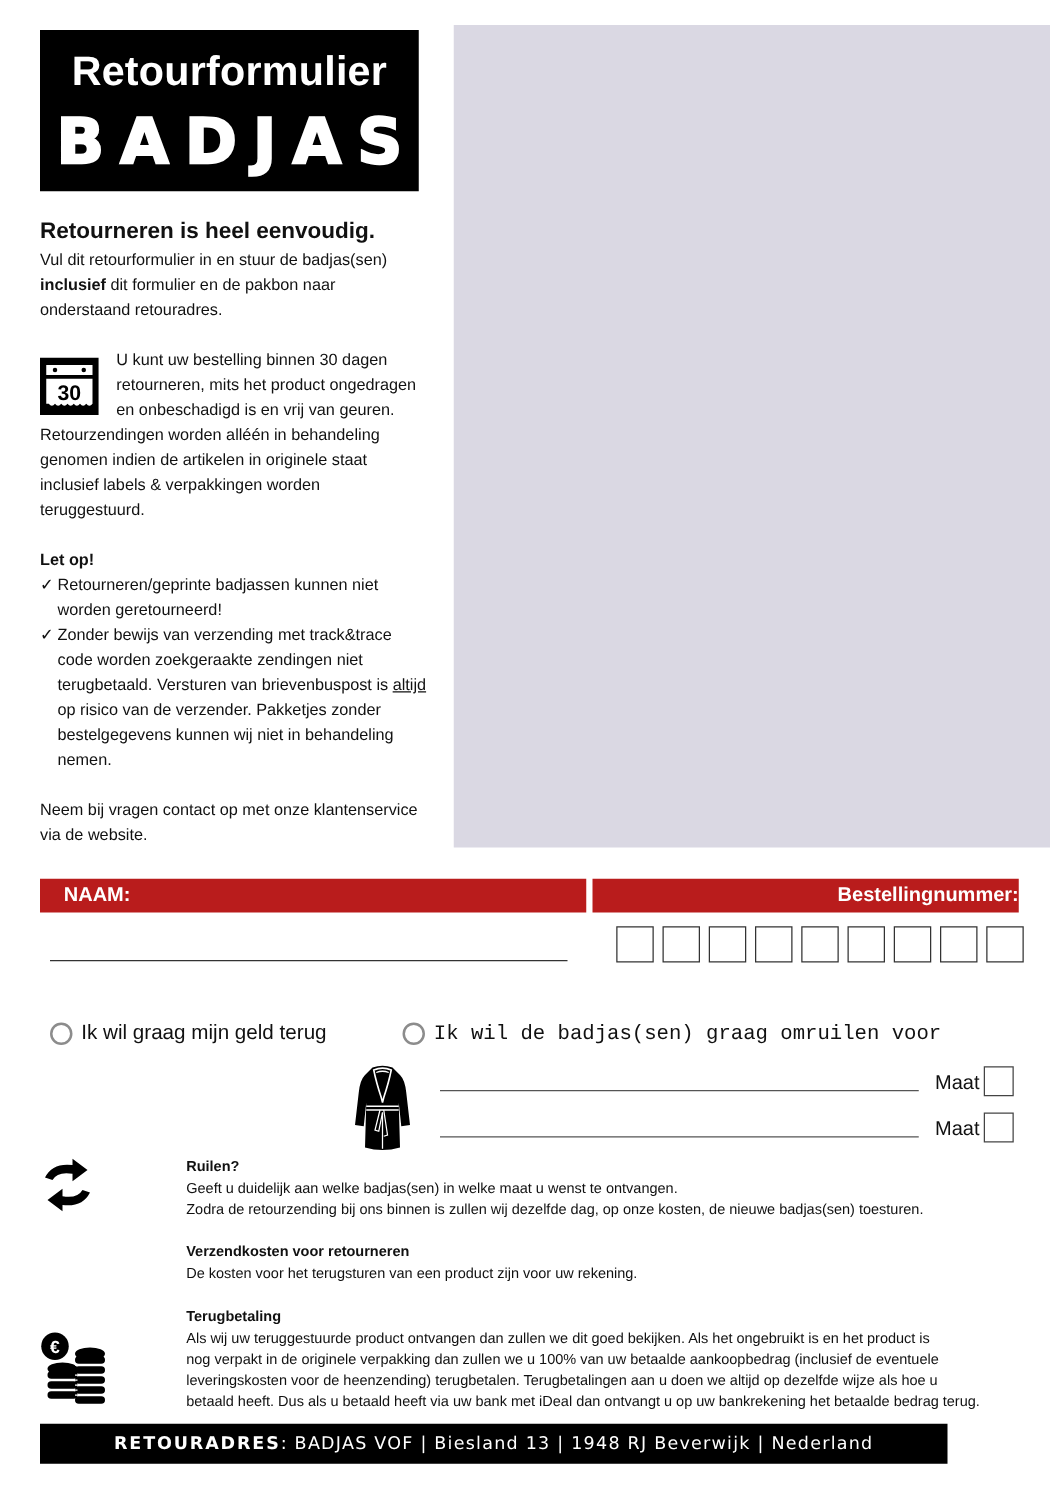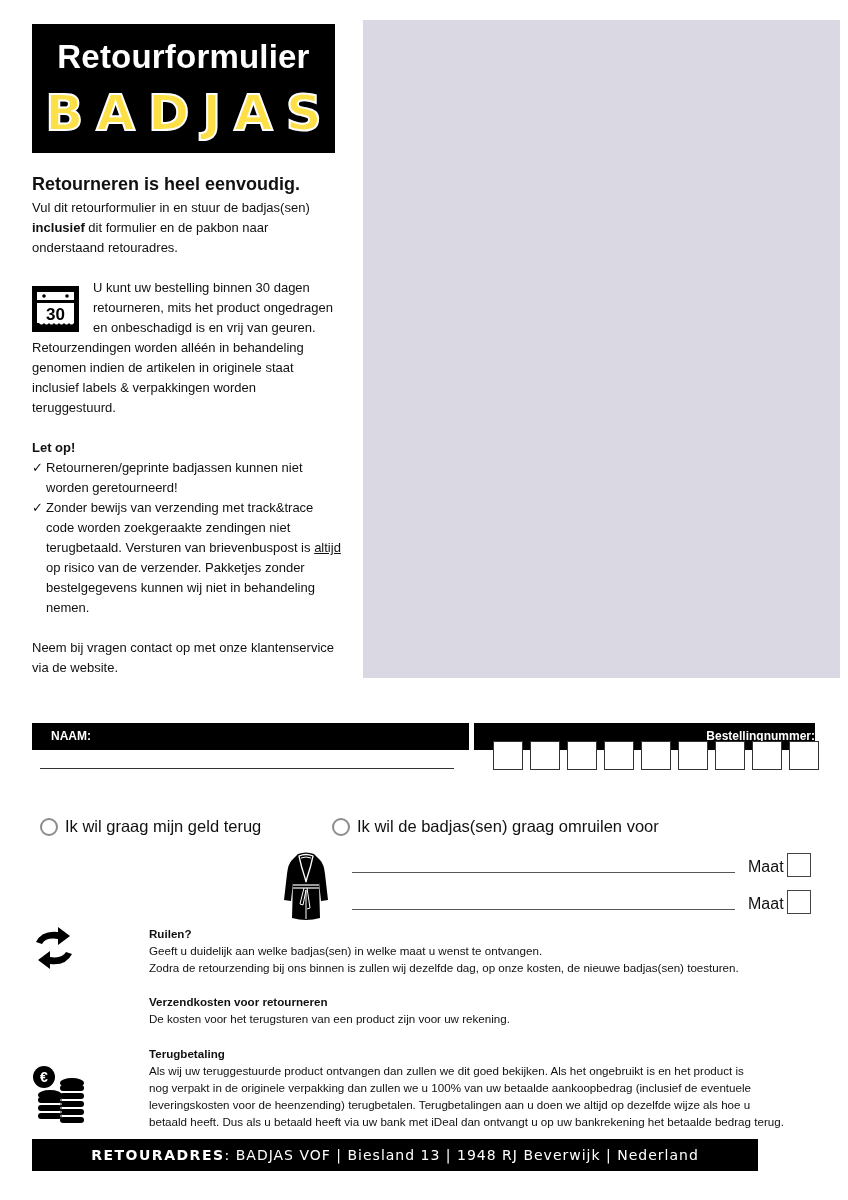--- a/index.html
+++ b/index.html
@@ -11,54 +11,54 @@
     background: #000; color: #fff; text-align: center;
   }
   .title-box .t1 {
     font-weight: bold; font-size: 33px; letter-spacing: 0.2px;
     position: absolute; left: 0; right: 0; top: 14px;
   }
   .title-box .t2 {
     position: absolute; left: 0; right: 0; top: 60px;
     font-family: "DejaVu Sans", sans-serif; font-weight: bold; font-size: 50px;
     letter-spacing: 13px; padding-left: 13px;
-    color: #fde047; -webkit-text-stroke: 2px #fff;
+    color: #ffffff; -webkit-text-stroke: 2px #fff;
   }
 
   .photo-placeholder {
     position: absolute; left: 363px; top: 20px; width: 477px; height: 658px;
     background: #dad8e3;
   }
 
   .left-col { position: absolute; left: 32px; top: 172px; width: 310px; font-size: 13px; line-height: 20px; }
   .intro-heading { font-weight: bold; font-size: 18px; line-height: 24px; margin-bottom: 2px; }
   .intro-text b { font-weight: bold; }
   .para30 { margin-top: 20px; position: relative; }
   .cal-icon { float: left; width: 47px; height: 46px; margin: 8px 14px 4px 0; }
   .letop-heading { font-weight: bold; margin-top: 20px; }
   .checklist { list-style: none; }
   .checklist li { position: relative; padding-left: 14px; }
   .checklist li .chk { position: absolute; left: 0; top: 0; }
   .u { text-decoration: underline; }
   .contact { margin-top: 20px; }
 
   .bar {
-    position: absolute; top: 703px; height: 27px; background: #000000; color: #fff;
-    font-weight: bold; font-size: 12px; line-height: 27px; margin-top: 20px;
+    position: absolute; top: 703px; height: 27px; background: #b91c1c; color: #fff;
+    font-weight: bold; font-size: 16px; line-height: 27px;
   }
   .bar-naam { left: 32px; width: 437px; padding-left: 19px; }
   .bar-best { left: 474px; width: 341px; padding-left: 16px; text-align: right; }
 
   .name-line { position: absolute; left: 40px; top: 768px; width: 414px; height: 0; border-top: 1.5px solid #333; }
   .order-boxes { position: absolute; left: 493px; top: 741px; display: flex; gap: 7px; }
   .order-box { width: 30px; height: 29px; border: 1.5px solid #333; background: #fff; }
 
   .option { position: absolute; top: 817px; display: flex; align-items: center; font-size: 16.5px; }
   .option-refund { left: 40px; }
-  .option-exchange { left: 332px; }
+  .option-exchange { left: 322px; font-family: Liberation Mono, monospace; }
   .radio { width: 18px; height: 18px; border-radius: 50%; border: 2.5px solid #8c8c8c; margin-right: 7px; background: #fff; }
 
   .robe-icon { position: absolute; left: 284px; top: 852px; width: 44px; height: 70px; }
   .exchange-line { position: absolute; left: 352px; width: 383px; border-top: 1.5px solid #555; }
   .exline-1 { top: 872px; }
   .exline-2 { top: 909px; }
   .maat { position: absolute; left: 748px; font-size: 16px; display: flex; align-items: flex-end; }
   .maat-1 { top: 849px; }
   .maat-2 { top: 886px; }
   .maat .lbl { margin-right: 3px; line-height: 20px; padding-top: 8px; text-align: center; }

